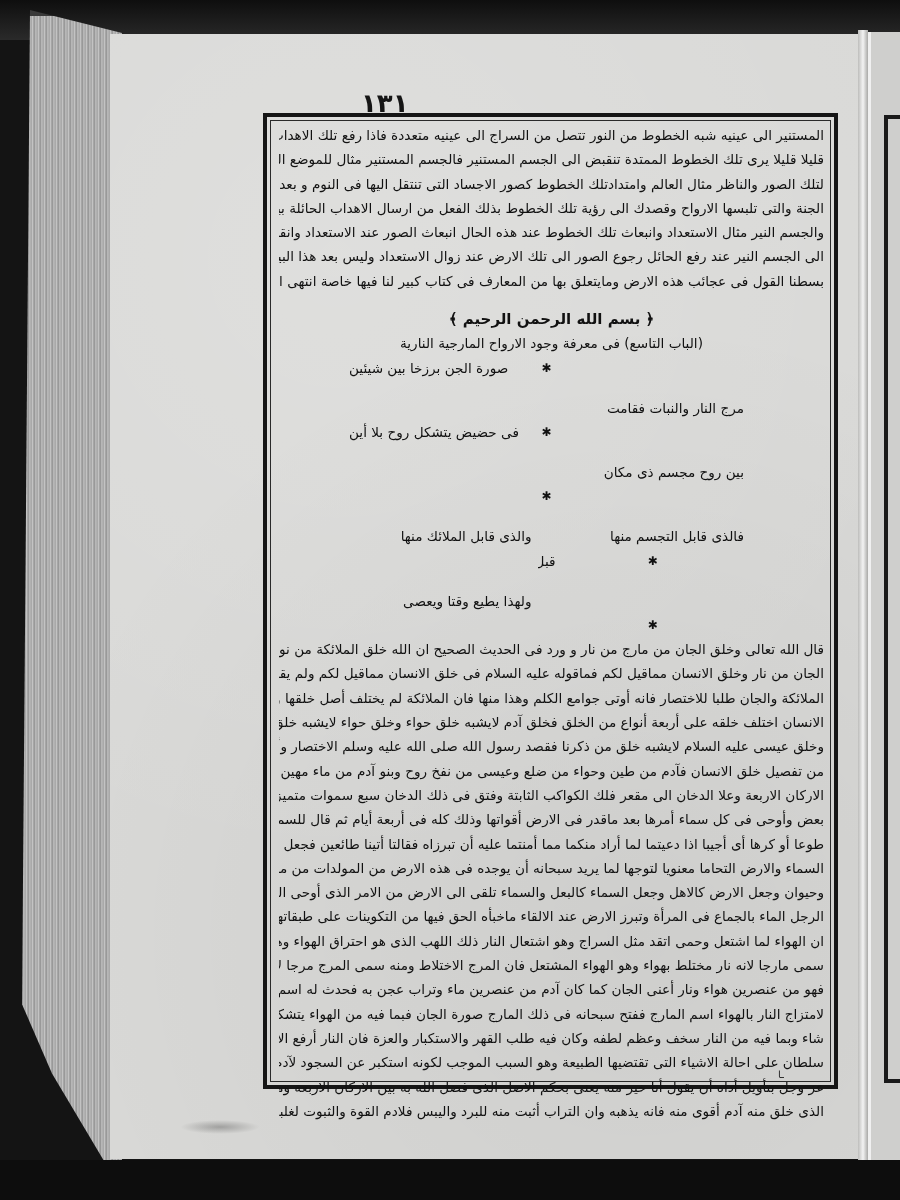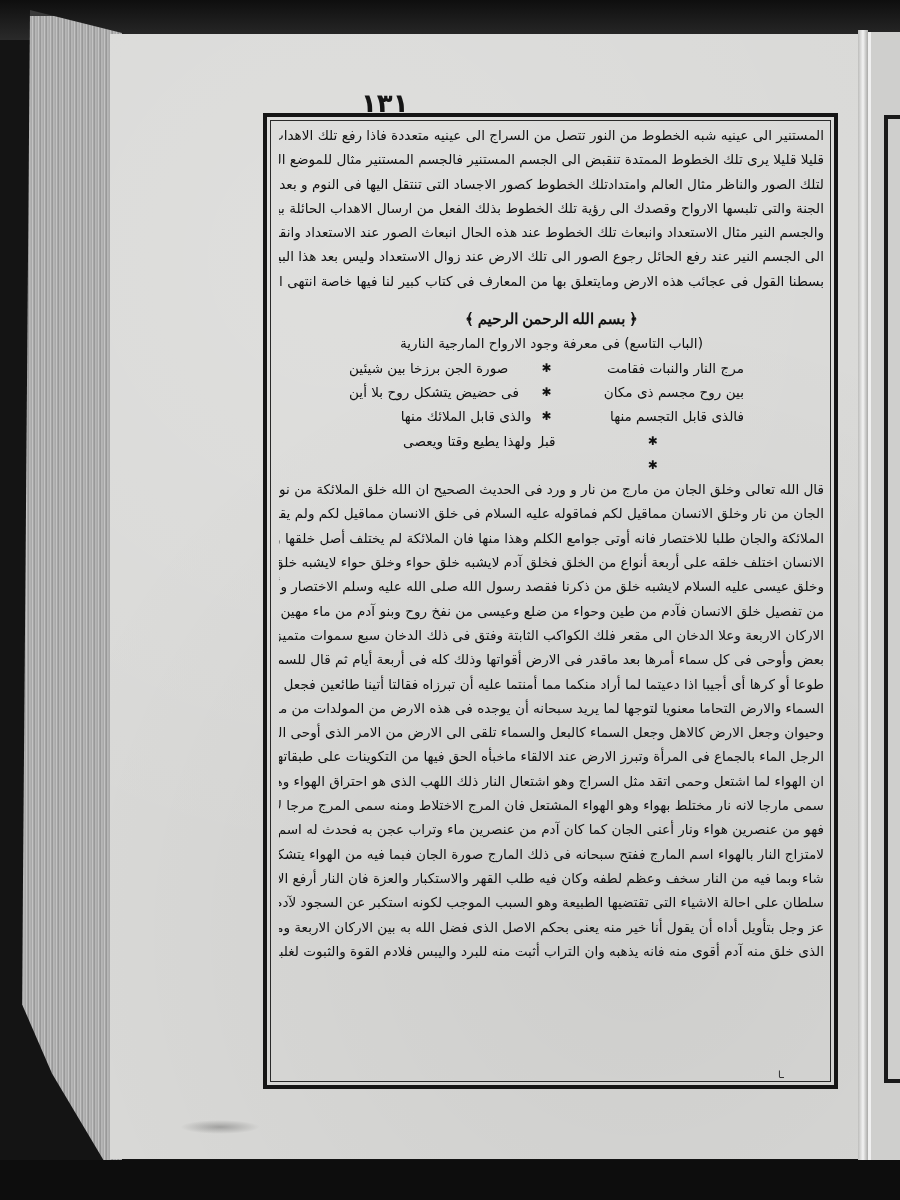--- a/index.html
+++ b/index.html
@@ -66,21 +66,21 @@
     display: block; white-space: nowrap; overflow: hidden;
     text-align-last: justify; text-align: justify;
   }
   .center-line { text-align: center; text-align-last: center; font-weight: bold; }
   .heading { font-size: 15px; }
   .poem {
     display: grid; grid-template-columns: 1fr 18px 1fr; direction: rtl;
     padding: 0 80px 0 70px; column-gap: 6px;
   }
   .poem span { white-space: nowrap; overflow: hidden; }
-  .hemi-a { text-align: right; }
+  .hemi-a { text-align: right; margin-top: 40px; }
   .hemi-b { text-align: left; }
   .star { text-align: center; font-size: 12px; }
   .stain {
     position: absolute; left: 180px; top: 1120px; width: 80px; height: 14px;
     background: radial-gradient(ellipse, rgba(60,60,60,0.35), transparent 70%);
   }
   .mark {
     position: absolute; left: 778px; top: 1069px; font-size: 10px; color: #222;
   }
   .bottom-shadow {
@@ -103,21 +103,21 @@
   <div class="frame-inner"></div>
   <div class="text-block">
     <span class="line">المستنير الى عينيه شبه الخطوط من النور تتصل من السراج الى عينيه متعددة فاذا رفع تلك الاهداب من مقابلة الناظر</span>
     <span class="line">قليلا قليلا يرى تلك الخطوط الممتدة تنقبض الى الجسم المستنير فالجسم المستنير مثال للموضع المعين من هذه الارض</span>
     <span class="line">لتلك الصور والناظر مثال العالم وامتدادتلك الخطوط كصور الاجساد التى تنتقل اليها فى النوم و بعد الموت وفى سوق</span>
     <span class="line">الجنة والتى تلبسها الارواح وقصدك الى رؤية تلك الخطوط بذلك الفعل من ارسال الاهداب الحائلة بين الناظر</span>
     <span class="line">والجسم النير مثال الاستعداد وانبعاث تلك الخطوط عند هذه الحال انبعاث الصور عند الاستعداد وانقباض الخطوط</span>
     <span class="line">الى الجسم النير عند رفع الحائل رجوع الصور الى تلك الارض عند زوال الاستعداد وليس بعد هذا البيان بيان وقد</span>
     <span class="line">بسطنا القول فى عجائب هذه الارض ومايتعلق بها من المعارف فى كتاب كبير لنا فيها خاصة انتهى الجزء الحادى عشر</span>
 
-    <span class="line center-line heading" style="margin-top:14px;font-family:Liberation Serif, serif;">﴿ بسم الله الرحمن الرحيم ﴾</span>
+    <span class="line center-line heading" style="margin-top:14px;">﴿ بسم الله الرحمن الرحيم ﴾</span>
     <span class="line center-line" style="font-weight:normal;">(الباب التاسع) فى معرفة وجود الارواح المارجية النارية</span>
 
     <div class="poem">
       <span class="hemi-a">مرج النار والنبات فقامت</span>
       <span class="star">✱</span>
       <span class="hemi-b">صورة الجن برزخا بين شيئين</span>
 
       <span class="hemi-a">بين روح مجسم ذى مكان</span>
       <span class="star">✱</span>
       <span class="hemi-b">فى حضيض يتشكل روح بلا أين</span>

